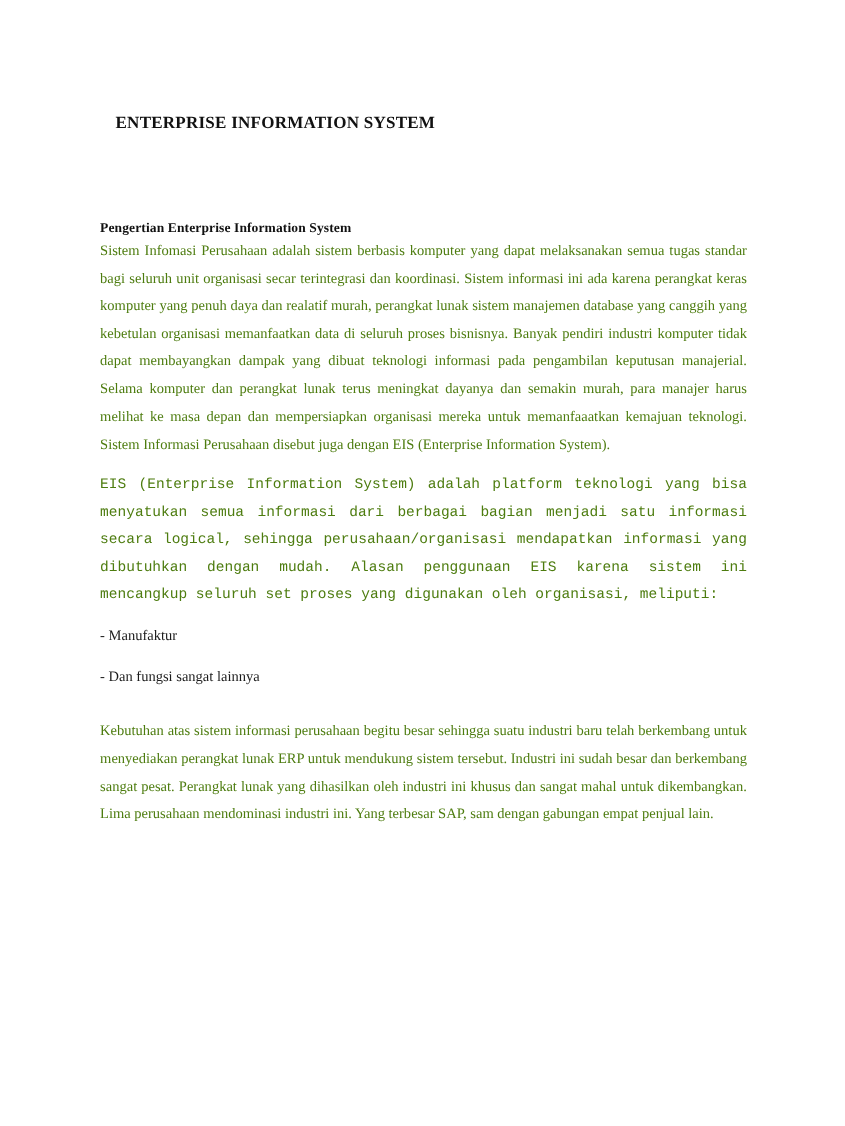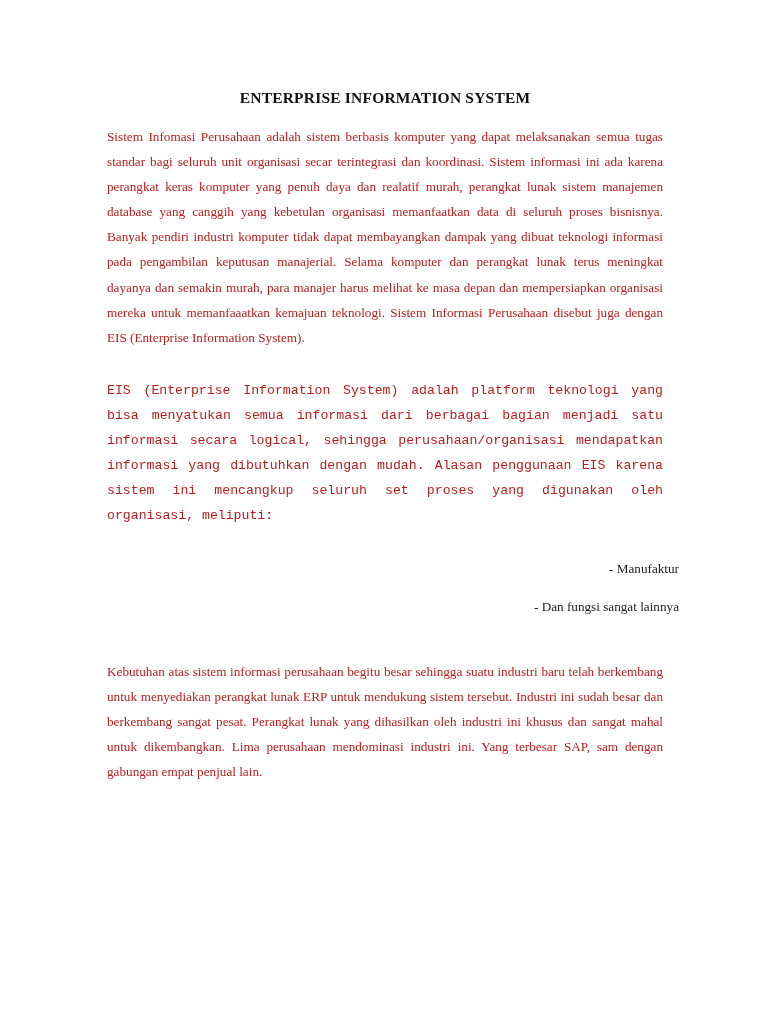--- a/index.html
+++ b/index.html
@@ -25,86 +25,87 @@
   }
   .content {
     position: absolute;
     left: 91px;
     top: 0;
     width: 588px;
   }
   .doc-title {
     font-size: 15.5px;
     font-weight: bold;
-    text-align: center;
+    text-align: left;
     letter-spacing: 0.2px;
-    margin: 0;
+    margin: 14px;
     padding-top: 88px;
     line-height: 20px;
     color: #111111;
   }
   .section-heading {
     font-size: 12.3px;
     font-weight: bold;
     text-align: left;
     margin: 0;
     padding-top: 63px;
     line-height: 16px;
     color: #111111;
     letter-spacing: 0.1px;
   }
   .para {
     font-size: 13.2px;
     line-height: 25.1px;
     text-align: justify;
     text-justify: inter-word;
-    margin: 16px;
+    margin: 0;
     padding-top: 16px;
-    color: #b91c1c;
+    color: #4d7c0f;
   }
   .para:first-of-type {
     padding-top: 0;
   }
   .para-first {
     padding-top: 20px;
   }
   .para-gap {
     padding-top: 12px;
     font-family: Liberation Mono, monospace;
   }
   .list-block {
     margin: 0;
     padding: 0;
     list-style: none;
     padding-top: 12px;
   }
   .list-item {
     font-size: 13.2px;
     line-height: 25.1px;
-    text-align: right;
+    text-align: left;
     margin: 0;
     padding-top: 12px;
     color: #1b1b1b;
     white-space: pre;
   }
   .list-item:first-child {
     padding-top: 0;
   }
   .para-last {
     padding-top: 24px;
   }
 </style>
 </head>
 <body>
 
 <div class="page">
   <div class="content">
 
     <h1 class="doc-title">ENTERPRISE INFORMATION SYSTEM</h1>
 
+    <h2 class="section-heading">Pengertian Enterprise Information System</h2>
 
     <p class="para para-first">Sistem Infomasi Perusahaan adalah sistem berbasis komputer yang dapat melaksanakan semua tugas standar bagi seluruh unit organisasi secar terintegrasi dan koordinasi. Sistem informasi ini ada karena perangkat keras komputer yang penuh daya dan realatif murah, perangkat lunak sistem manajemen database yang canggih yang kebetulan organisasi memanfaatkan data di seluruh proses bisnisnya. Banyak pendiri industri komputer tidak dapat membayangkan dampak yang dibuat teknologi informasi pada pengambilan keputusan manajerial. Selama komputer dan perangkat lunak terus meningkat dayanya dan semakin murah, para manajer harus melihat ke masa depan dan mempersiapkan organisasi mereka untuk memanfaaatkan kemajuan teknologi. Sistem Informasi Perusahaan disebut juga dengan EIS (Enterprise Information System).</p>
 
     <p class="para para-gap">EIS (Enterprise Information System) adalah platform teknologi yang bisa menyatukan semua informasi dari berbagai bagian menjadi satu informasi secara logical, sehingga perusahaan/organisasi mendapatkan informasi yang dibutuhkan dengan mudah. Alasan penggunaan EIS karena sistem ini mencangkup seluruh set proses yang digunakan oleh organisasi, meliputi:</p>
 
     <ul class="list-block">
       <li class="list-item">- Manufaktur</li>
       <li class="list-item">- Dan fungsi sangat lainnya</li>
     </ul>
 

